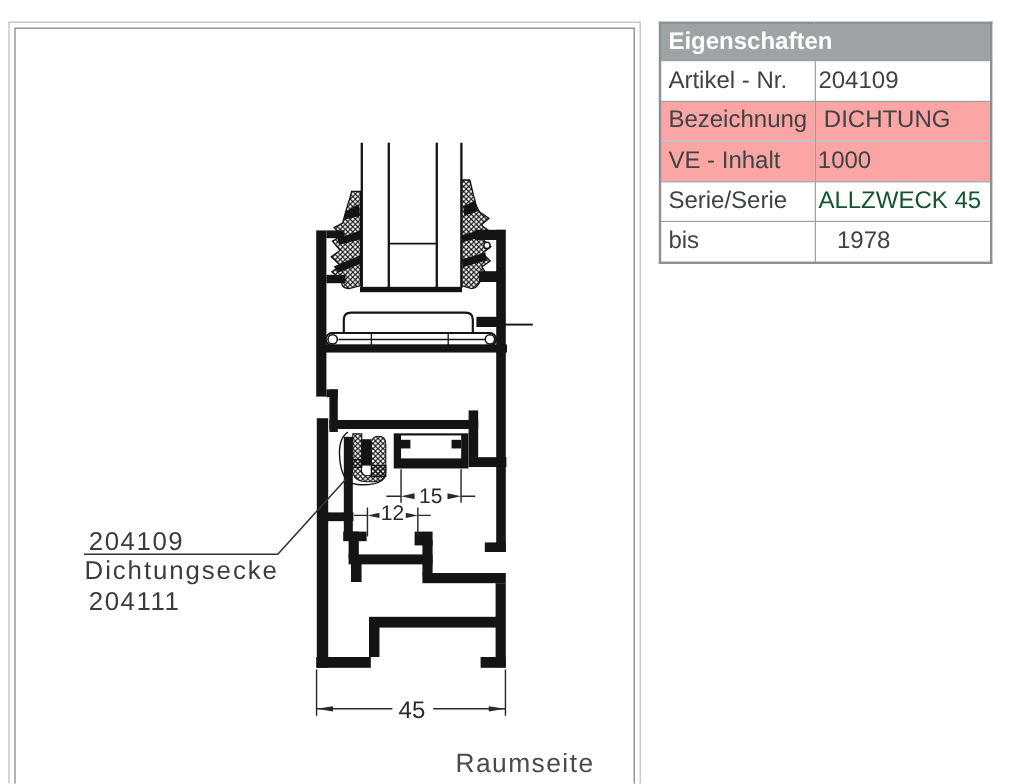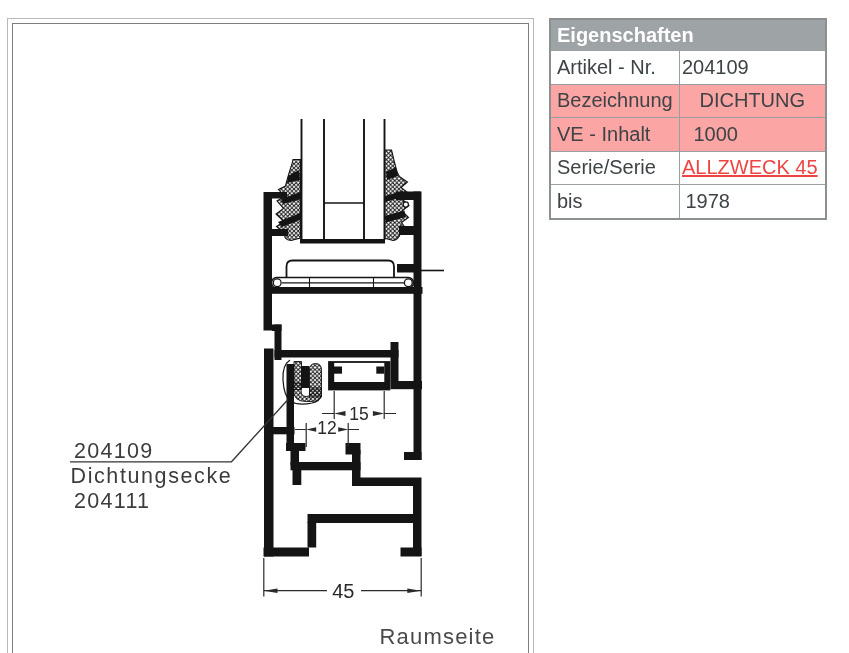--- a/index.html
+++ b/index.html
@@ -12,21 +12,21 @@
   svg{position:absolute;left:0;top:0;}
   table.props{position:absolute;left:549px;top:18px;border-collapse:collapse;
        table-layout:fixed;width:276px;font-size:20px;color:#3e4345;}
   table.props td,table.props th{border:1px solid #9aa0a2;padding:0 0 0 6px;
        overflow:hidden;white-space:nowrap;}
   table.props th{background:#9ea3a6;color:#ffffff;text-align:left;height:30px;
        font-size:20px;font-weight:bold;margin-left:16px;}
   table.props td{height:32.5px;background:#ffffff;}
   table.props tr.alt td{background:#fca5a5;}
   table.props{border:2px solid #8c9092;}
-  a.sys{color:#ef4444;text-decoration:underline;margin-top:16px;}
+  a.sys{color:#14532d;margin-top:16px;}
 </style>
 </head>
 <body>
 
 <div class="outerbox">
 
 <div class="innerbox"></div>
 </div>
 
 <svg width="849" height="653" viewBox="0 0 849 653">
@@ -199,33 +199,33 @@
         <th colspan="2">Eigenschaften</th>
       </tr>
 
  <tr>
         <td>Artikel - Nr.</td>
         <td style="padding-left:2.5px">204109</td>
       </tr>
 
  <tr class="alt">
         <td>Bezeichnung</td>
-        <td style="padding-left:20px">DICHTUNG</td>
+        <td style="padding-left:7px">DICHTUNG</td>
       </tr>
 
 
  <tr class="alt">
         <td>VE - Inhalt</td>
-        <td style="padding-left:14px">1000</td>
+        <td style="padding-left:2px">1000</td>
       </tr>
 
  <tr>
         <td>Serie/Serie</td>
         <td style="padding-left:2.5px"><a class="sys">ALLZWECK 45</a></td>
       </tr>
 
 
  <tr>
         <td>bis</td>
-        <td style="padding-left:6px">1978</td>
+        <td style="padding-left:18px">1978</td>
       </tr>
 </tbody>
   </table>
 
 </body></html>

